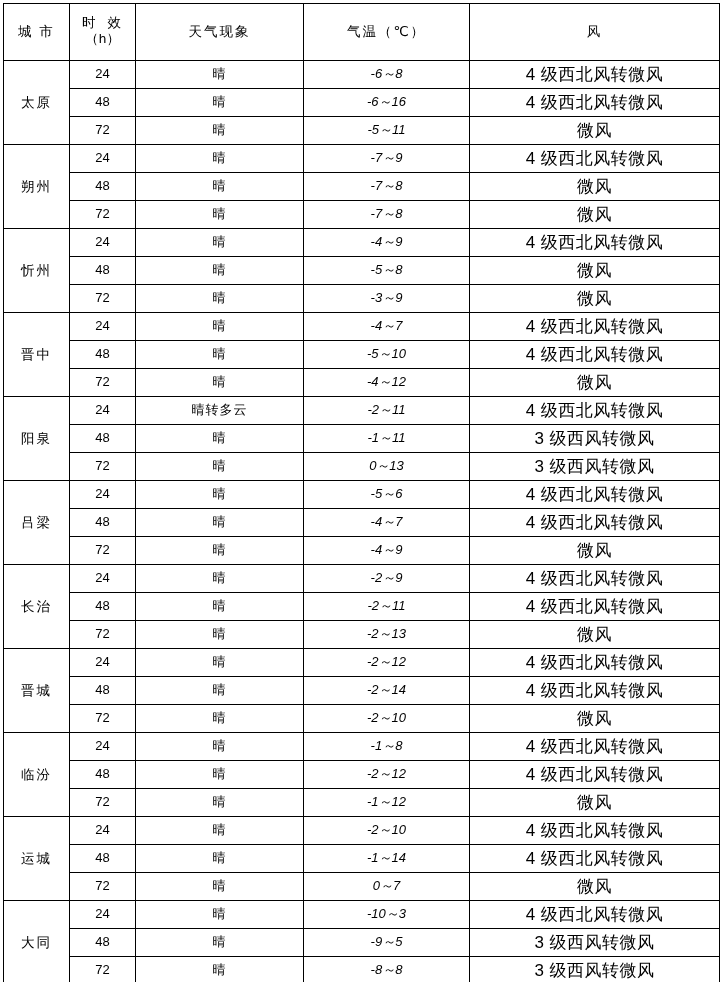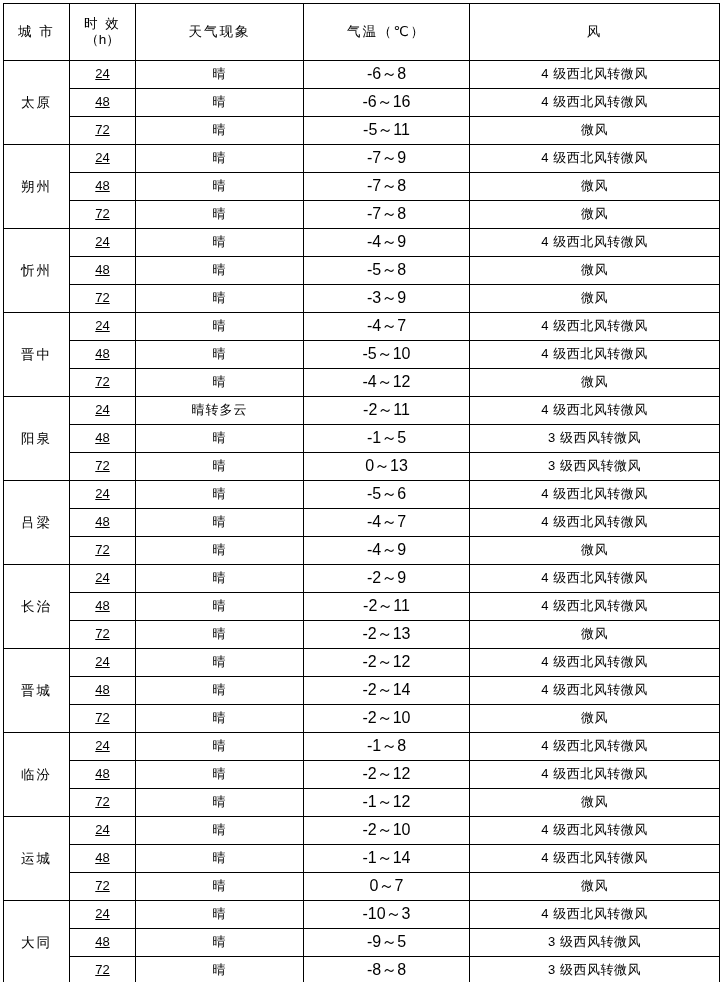--- a/index.html
+++ b/index.html
@@ -36,32 +36,33 @@
     line-height: 1.15;
     font-weight: normal;
   }
   #weather-table thead th {
     height: 56px;
     font-size: 13.5px;
     letter-spacing: 2px;
   }
   #weather-table thead th.hours-head {
     letter-spacing: 0;
+    font-family: Liberation Mono, monospace;
   }
   .hours-head .line1 { display: block; letter-spacing: 2px; }
   .hours-head .line2 { display: block; }
   td.city-cell {
     letter-spacing: 2px;
     font-size: 13.5px;
     margin-top: 45px;
   }
-  td.hours-cell { font-size: 13px; text-decoration: underline; }
+  td.hours-cell { font-size: 13px; }
   td.phen-cell  { font-size: 13px; letter-spacing: 1px; }
-  td.temp-cell  { font-size: 16px; }
-  td.wind-cell  { font-size: 13px; letter-spacing: 0.5px; }
+  td.temp-cell  { font-size: 13px; font-style: italic; }
+  td.wind-cell  { font-size: 17px; letter-spacing: 0.5px; }
 </style>
 </head>
 <body>
 
 <table id="weather-table">
   <colgroup>
     <col class="c-city">
       <col class="c-hours">
       <col class="c-phen">
       <col class="c-temp">
@@ -159,21 +160,21 @@
       <tr>
         <td class="city-cell" rowspan="3">阳泉</td>
         <td class="hours-cell">24</td>
         <td class="phen-cell">晴转多云</td>
         <td class="temp-cell">-2～11</td>
         <td class="wind-cell">4 级西北风转微风</td>
       </tr>
       <tr>
         <td class="hours-cell">48</td>
         <td class="phen-cell">晴</td>
-        <td class="temp-cell">-1～5</td>
+        <td class="temp-cell">-1～11</td>
         <td class="wind-cell">3 级西风转微风</td>
       </tr>
       <tr>
         <td class="hours-cell">72</td>
         <td class="phen-cell">晴</td>
         <td class="temp-cell">0～13</td>
         <td class="wind-cell">3 级西风转微风</td>
       </tr>
       <tr>
         <td class="city-cell" rowspan="3">吕梁</td>

